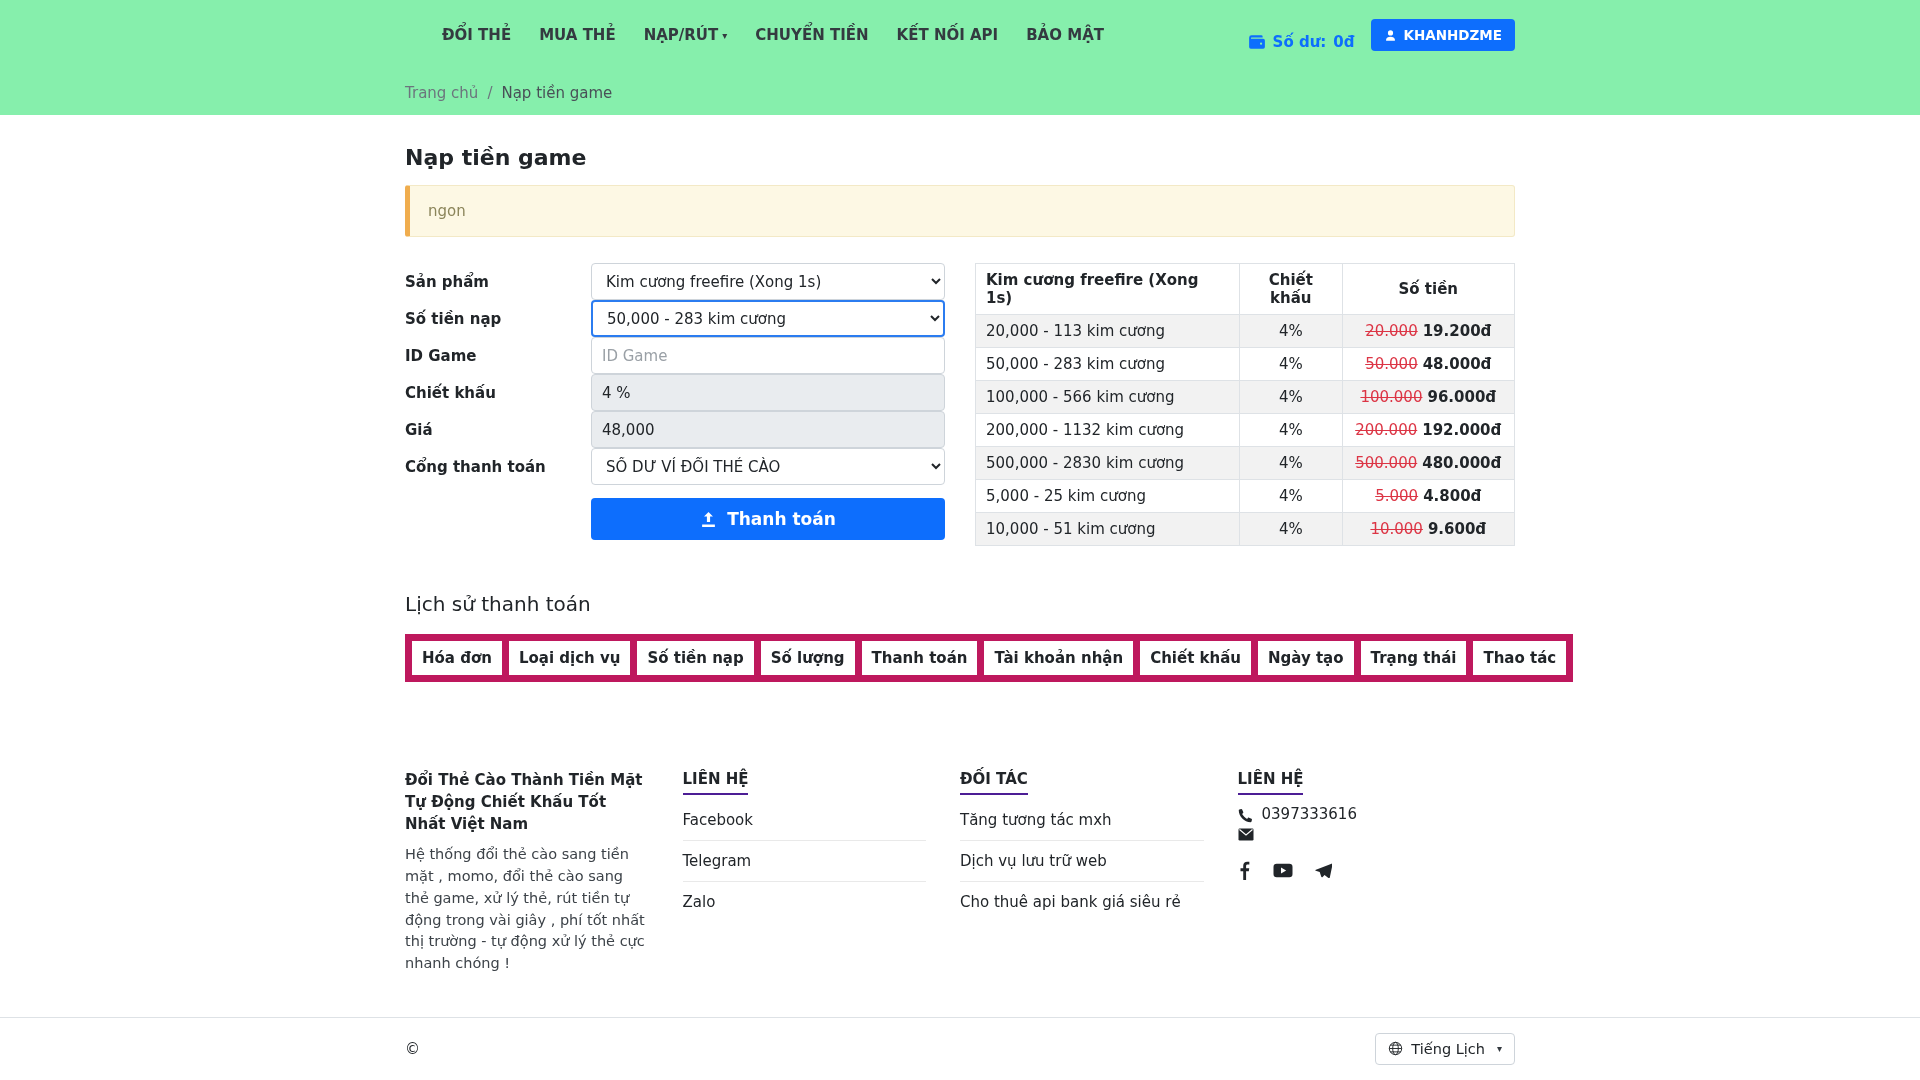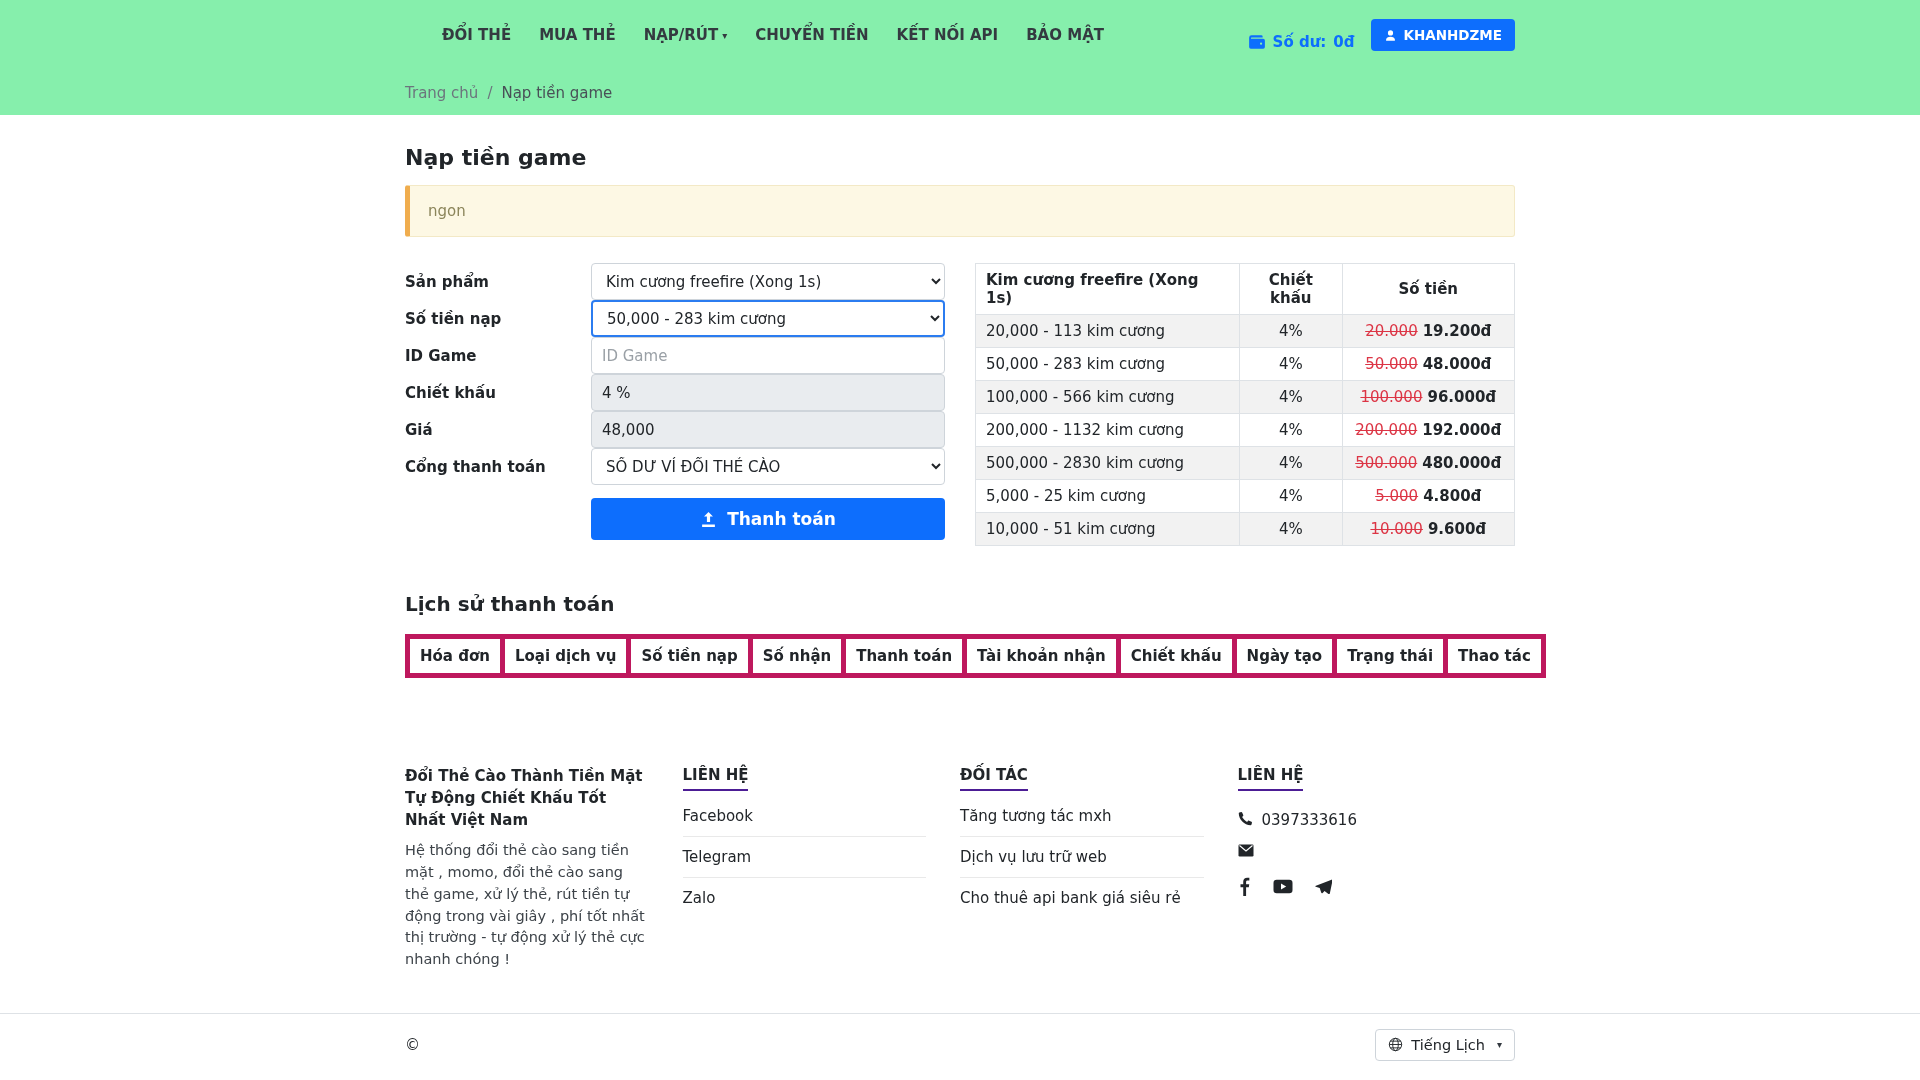--- a/index.html
+++ b/index.html
@@ -64,35 +64,35 @@
   .price-table th { font-weight: 700; text-align: center; }
   .price-table th:first-child, .price-table td:first-child { text-align: left; }
   .price-table td { text-align: center; }
   .price-table th:first-child { width: 49%; }
   .price-table th:nth-child(2) { width: 19%; }
   .price-table tbody tr:nth-child(odd) { background: #f2f2f2; }
   .old-price { color: var(--danger); text-decoration: line-through; margin-right: 5px; }
   .new-price { font-weight: 700; }
 
   
-  .history-title { font-size: 20px; font-weight: 700; margin: 46px 0 18px; }
+  .history-title { font-size: 20px; font-weight: 400; margin: 46px 0 18px; }
   .history-table { width: 100%; border-collapse: collapse; font-size: 15px; }
-  .history-table th { border: 5px solid #be185d; padding: 8px 10px; text-align: left; font-weight: 700; white-space: nowrap; }
+  .history-table th { border: 7px solid #be185d; padding: 8px 10px; text-align: left; font-weight: 700; white-space: nowrap; }
 
   
   footer { margin-top: 60px; }
   .footer-grid { display: flex; padding: 28px 0 42px; }
   .f-col { width: 25%; padding-right: 34px; }
   .f-about-title { font-weight: 700; font-size: 15px; line-height: 1.45; margin-bottom: 9px; }
   .f-about-text { font-size: 14.5px; line-height: 1.5; color: #3d4349; }
   .f-head { display: inline-block; font-weight: 700; font-size: 15px; border-bottom: 2px solid #4c1d95; padding-bottom: 5px; margin-bottom: 5px; }
   .f-list { list-style: none; }
   .f-list li { padding: 11px 0; border-bottom: 1px solid #e9e9e9; font-size: 15px; }
   .f-list li:last-child { border-bottom: none; }
-  .contact-line { display: flex; align-items: flex-start; gap: 9px; margin-top: 15px; font-size: 15px; }
+  .contact-line { display: flex; align-items: flex-end; gap: 9px; margin-top: 5px; font-size: 15px; }
   .social-row { display: flex; align-items: center; gap: 22px; margin-top: 20px; }
   .social-row a { display: inline-flex; }
 
   
   .bottom-bar { border-top: 1px solid #dee2e6; }
   .bottom-inner { display: flex; align-items: center; justify-content: space-between; height: 62px; }
   .copyright { color: #212529; font-size: 15px; }
   .lang-btn { display: inline-flex; align-items: center; gap: 8px; border: 1px solid #ced4da; background: #fff; border-radius: 4px; padding: 7px 12px; font-size: 14.5px; color: #212529; }
 
   .icon { display: inline-flex; align-items: center; }
@@ -265,21 +265,21 @@
     </div>
   </div>
 
   <h2 class="history-title">Lịch sử thanh toán</h2>
   <table class="history-table">
     <thead>
       <tr>
           <th>Hóa đơn</th>
           <th>Loại dịch vụ</th>
           <th>Số tiền nạp</th>
-          <th>Số nhận</th>
+          <th>Số lượng</th>
           <th>Thanh toán</th>
           <th>Tài khoản nhận</th>
           <th>Chiết khấu</th>
           <th>Ngày tạo</th>
           <th>Trạng thái</th>
           <th>Thao tác</th>
         </tr>
     </thead>
     <tbody></tbody>
   </table>

